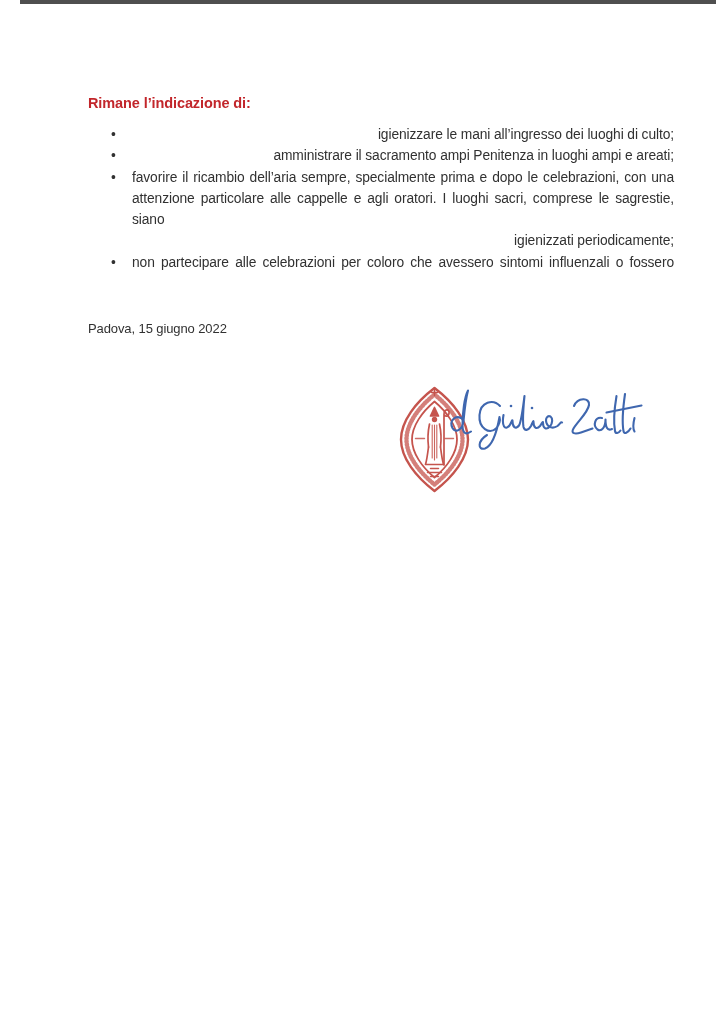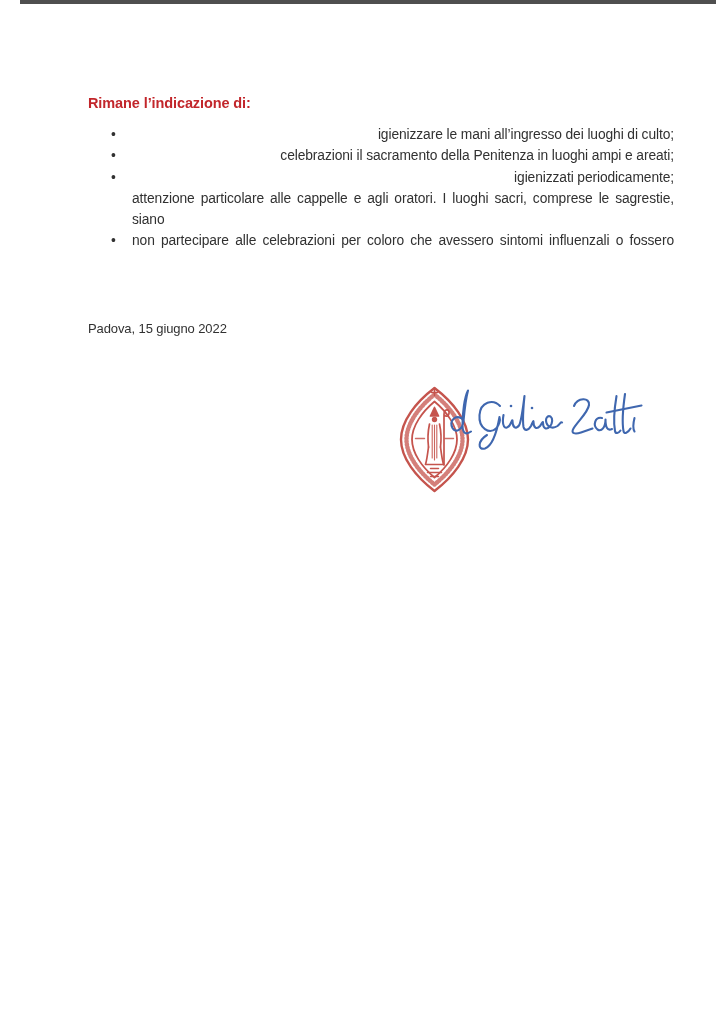--- a/index.html
+++ b/index.html
@@ -99,26 +99,27 @@
 
   <h1 class="heading">Rimane l’indicazione di:</h1>
 
   <ul class="bullet-list">
     <li class="bullet-item">
       <span class="marker">•</span>
       <div class="line">igienizzare le mani all’ingresso dei luoghi di culto;</div>
     </li>
     <li class="bullet-item">
       <span class="marker">•</span>
-      <div class="line">celebrazioni il sacramento della Penitenza in luoghi ampi e areati;</div>
+      <div class="line">amministrare il sacramento ampi Penitenza in luoghi ampi e areati;</div>
     </li>
     <li class="bullet-item">
       <span class="marker">•</span>
+      <div class="line just">favorire il ricambio dell’aria sempre, specialmente prima e dopo le celebrazioni, con una</div>
+      <div class="line just">attenzione particolare alle cappelle e agli oratori. I luoghi sacri, comprese le sagrestie, siano</div>
       <div class="line">igienizzati periodicamente;</div>
-      <div class="line just">attenzione particolare alle cappelle e agli oratori. I luoghi sacri, comprese le sagrestie, siano</div>
     </li>
     <li class="bullet-item">
       <span class="marker">•</span>
       <div class="line just">non partecipare alle celebrazioni per coloro che avessero sintomi influenzali o fossero</div>
     </li>
   </ul>
 
   <div class="dateline">Padova, 15 giugno 2022</div>
 
   <svg class="seal" viewBox="0 0 87 107" aria-hidden="false">

